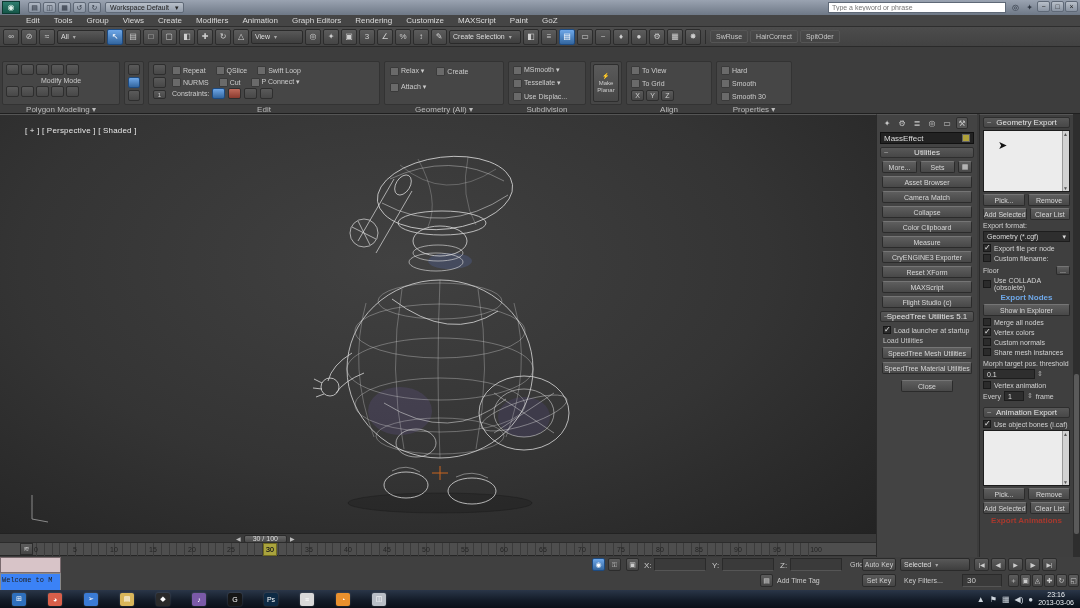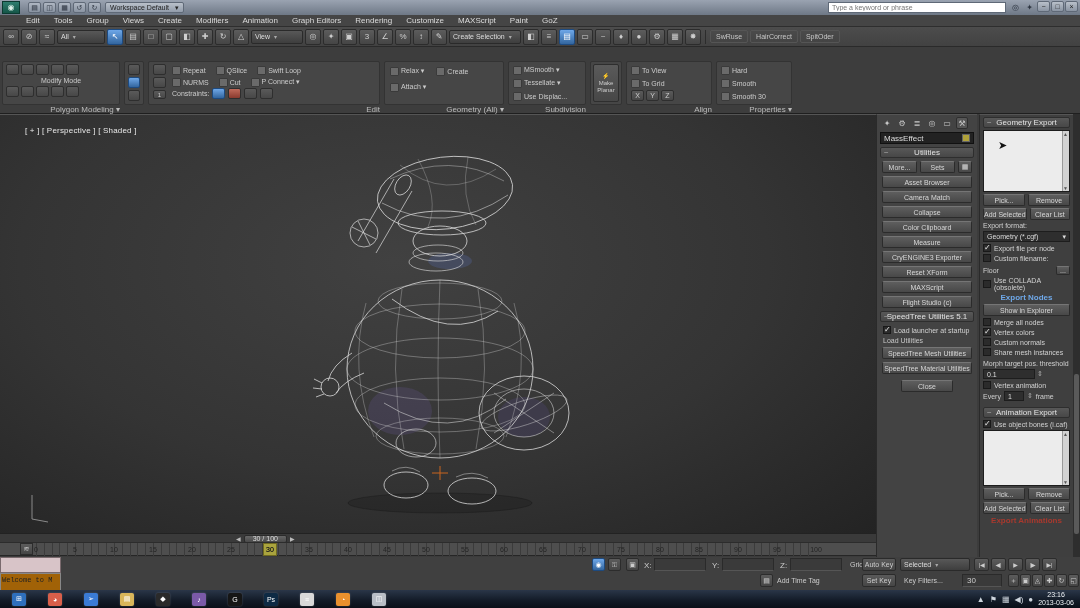--- a/index.html
+++ b/index.html
@@ -29,21 +29,21 @@
 .sel{height:14px;background:linear-gradient(#585858,#3e3e3e);border:1px solid #2a2a2a;border-radius:2px;color:#ddd;font-size:7px;display:flex;align-items:center;gap:4px;padding:0 3px;}
 .sel .car{color:#aaa;font-size:6px;}
 .tsep{width:1px;height:14px;background:#2c2c2c;margin:0 2px;}
 .custombtn{height:13px;background:transparent;border:1px solid #555;border-radius:2px;color:#c8c8c8;font-size:7px;display:flex;align-items:center;padding:0 5px;}
 
 .ribbon{position:absolute;left:0;top:47px;width:1080px;height:67px;background:#3d3d3d;border-bottom:1px solid #1f1f1f;}
 .rtabs{position:absolute;left:14px;top:1px;display:flex;gap:4px;height:12px;}
 .rtab{padding:0 8px;font-size:8px;color:#c8c8c8;display:flex;align-items:center;border:1px solid transparent;}
 .rtab.active{background:#474747;border:1px solid #5c5c5c;border-bottom-color:#474747;color:#eee;}
 .rpanel{position:absolute;top:14px;height:44px;background:#464646;border:1px solid #333;border-radius:2px;}
-.rlabel{position:absolute;top:58px;font-size:8px;color:#bbb;text-align:right;}
+.rlabel{position:absolute;top:58px;font-size:8px;color:#bbb;text-align:center;}
 .ribtn{background:linear-gradient(#5a5a5a,#474747);border:1px solid #2e2e2e;border-radius:2px;display:flex;align-items:center;justify-content:center;color:#ccc;font-size:7px;}
 .ribtn.sq{width:13px;height:11px;}
 .ribtn.blue{background:linear-gradient(#6ea7e8,#33669f);border-color:#1d4a80;}
 .ricon{width:9px;height:9px;background:#6a6a6a;border:1px solid #3a3a3a;border-radius:1px;display:inline-block;margin-right:2px;flex:none;}
 .rtextbtn{display:flex;align-items:center;font-size:7px;color:#ccc;height:12px;}
 
 .viewport{position:absolute;left:0;top:114px;width:876px;height:419px;background:radial-gradient(ellipse at 45% 35%,#414141 0%,#343434 55%,#232323 100%);border-top:1px solid #555;}
 .vlabel{position:absolute;left:25px;top:11px;font-size:8px;color:#e8e8e8;letter-spacing:.2px;}
 .vstats{position:absolute;left:28px;top:20px;font-size:8px;line-height:10px;color:#9a9a9a;}
 .vstats .y{color:#c9b464;}
@@ -55,21 +55,21 @@
 .sval{background:linear-gradient(#666,#4a4a4a);border:1px solid #2b2b2b;height:8px;display:flex;align-items:center;padding:0 8px;font-size:7px;color:#ddd;border-radius:2px;}
 .ruler{position:absolute;left:0;top:542px;width:876px;height:14px;background:#4e4e4e;border-top:1px solid #2c2c2c;border-bottom:1px solid #262626;}
 .ruler-inner{position:absolute;left:36px;top:0;width:780px;height:14px;
  background:repeating-linear-gradient(90deg,#3b3b3b 0 1px,transparent 1px 7.8px);}
 .tick-label{position:absolute;top:3px;transform:translateX(-50%);font-size:7px;color:#242424;}
 .frame-marker{position:absolute;top:0;width:14px;height:13px;background:#aaa43e;border:1px solid #6f6a20;transform:translateX(-50%);display:flex;align-items:center;justify-content:center;font-size:7px;color:#2a2a12;}
 .ruler-icon{position:absolute;left:20px;top:543px;width:13px;height:12px;background:linear-gradient(#5c5c5c,#454545);border:1px solid #2c2c2c;color:#ccc;font-size:7px;display:flex;align-items:center;justify-content:center;}
 
 .statusbar{position:absolute;left:0;top:557px;width:1080px;height:33px;background:#404040;}
 .listener-pink{position:absolute;left:0;top:0;width:61px;height:16px;background:#d8c4c8;border:1px solid #7a6a6e;}
-.listener-white{position:absolute;left:0;top:16px;width:61px;height:26px;background:#a16207;border:1px solid #888;font-family:"Liberation Mono",monospace;font-size:7px;color:#222;padding:2px 1px;white-space:nowrap;overflow:hidden;}
+.listener-white{position:absolute;left:0;top:16px;width:61px;height:26px;background:#3b82f6;border:1px solid #888;font-family:"Liberation Mono",monospace;font-size:7px;color:#222;padding:2px 1px;white-space:nowrap;overflow:hidden;}
 .sfield{background:#3a3a3a;border:1px solid #2a2a2a;border-bottom-color:#555;color:#ccc;font-size:8px;display:flex;align-items:center;padding:0 4px;}
 .sico{width:13px;height:13px;background:linear-gradient(#5c5c5c,#454545);border:1px solid #2c2c2c;border-radius:2px;color:#ccc;font-size:7px;display:flex;align-items:center;justify-content:center;}
 .sico.blue{background:linear-gradient(#6ea7e8,#33669f);border-color:#1d4a80;color:#fff;}
 .keybtn{background:linear-gradient(#5a5a5a,#464646);border:1px solid #2b2b2b;border-radius:2px;color:#ccc;font-size:7px;display:flex;align-items:center;justify-content:center;}
 
 .taskbar{position:absolute;left:0;top:590px;width:1080px;height:18px;background:linear-gradient(#2a3648,#121a26 60%,#0a0f18);display:flex;align-items:center;}
 .tb-item{width:34px;height:16px;display:flex;align-items:center;justify-content:center;border-radius:2px;margin-left:2px;}
 .tb-ico{width:14px;height:13px;border-radius:2px;display:flex;align-items:center;justify-content:center;font-size:7px;color:#fff;box-shadow:0 0 2px rgba(255,255,255,.25);}
 .tray{position:absolute;right:2px;top:0;height:18px;display:flex;align-items:center;gap:5px;color:#dfe6ee;}
 .trayico{font-size:8px;color:#cfd6de;}

